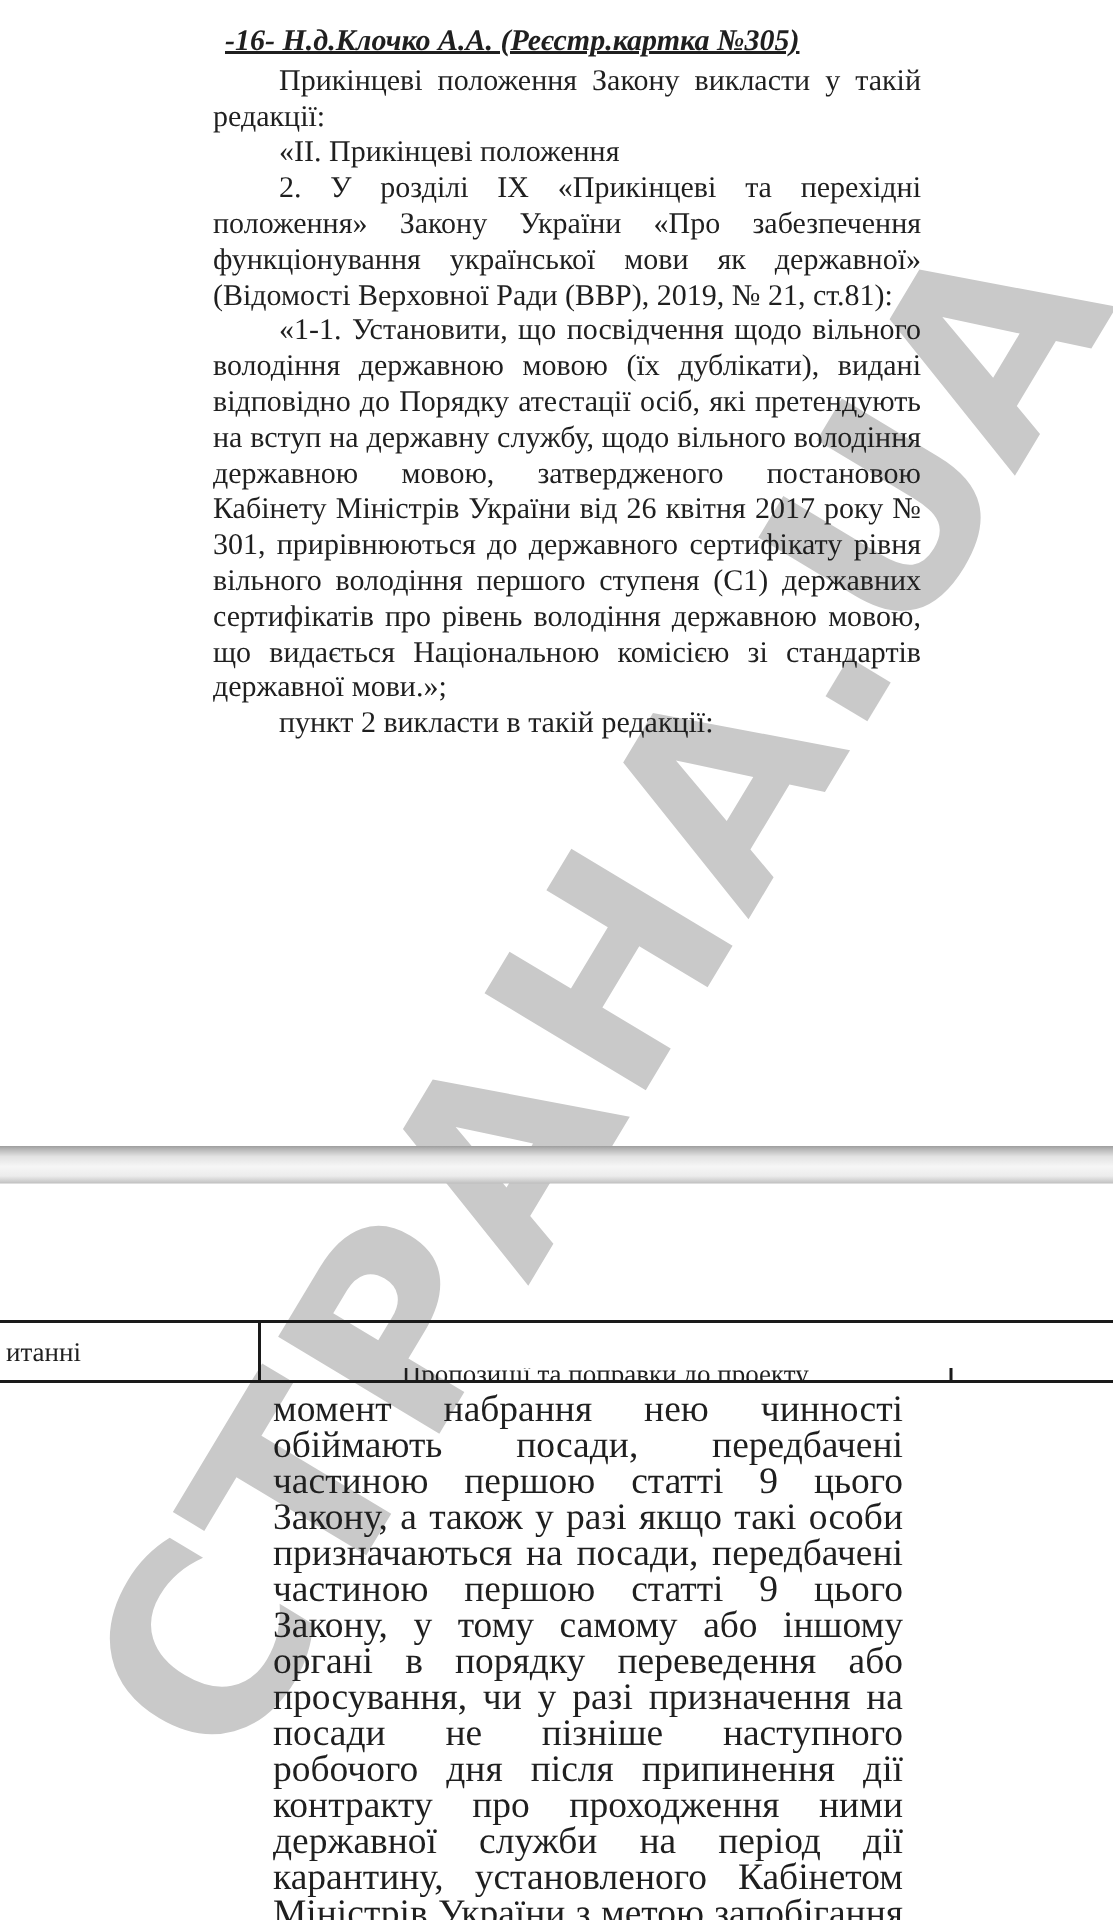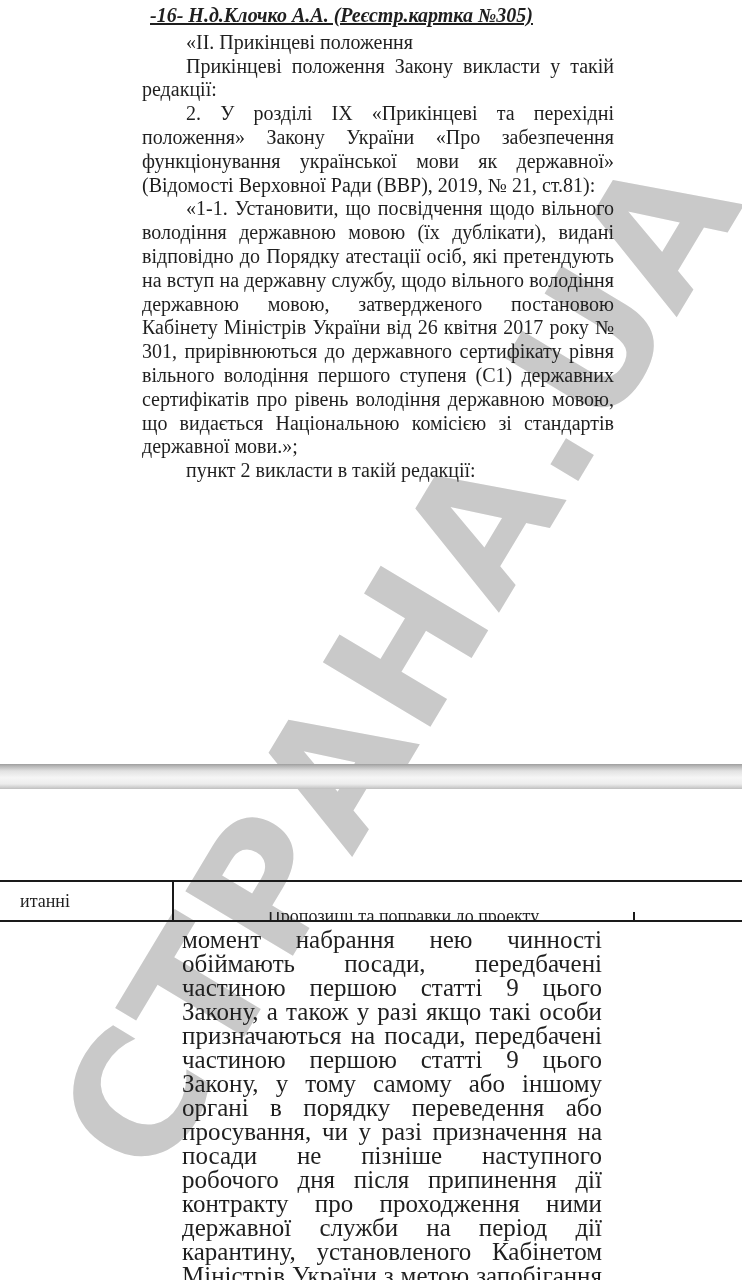--- a/index.html
+++ b/index.html
@@ -30,21 +30,21 @@
     letter-spacing: 4px;
     color: #c9c9c9;
     white-space: nowrap;
     z-index: 1;
     user-select: none;
   }
 
   
   .page1 {
     position: absolute;
-    left: 0; top: 0;
+    left: 0; top: 12px;
     width: 742px; height: 693px;
     z-index: 2;
   }
   .page1 .textcol {
     position: absolute;
     left: 142px; top: 4px;
     width: 472px;
     font-size: 20px;
     line-height: 23.8px;
     text-align: justify;
@@ -94,21 +94,21 @@
     font-size: 18px;
   }
   .thead-cell {
     display: flex;
     align-items: center;
     overflow: hidden;
     white-space: nowrap;
   }
   .cell-left {
     width: 174px;
-    padding-left: 20px;
+    padding-left: 4px;
     justify-content: flex-start;
     border-right: 2px solid #1a1a1a;
     box-sizing: border-box;
   }
   .cell-mid {
     width: 461px;
     justify-content: center;
     border-right: 2px solid #1a1a1a;
     box-sizing: border-box;
     margin-top: 30px;
@@ -130,22 +130,22 @@
 </head>
 <body>
 
 <div class="screen">
 
   <div class="watermark">СТРАНА.UA</div>
 
   <div class="page1">
     <div class="textcol">
       <p class="doc-heading">-16- Н.д.Клочко А.А. (Реєстр.картка №305)</p>
+      <p class="body-par">Прикінцеві положення Закону викласти у такій редакції:</p>
       <p class="body-par">«ІІ. Прикінцеві положення</p>
-      <p class="body-par">Прикінцеві положення Закону викласти у такій редакції:</p>
       <p class="body-par">2. У розділі ІХ «Прикінцеві та перехідні положення» Закону України «Про забезпечення функціонування української мови як державної» (Відомості Верховної Ради (ВВР), 2019, № 21, ст.81):</p>
       <p class="body-par">«1-1. Установити, що посвідчення щодо вільного володіння державною мовою (їх дублікати), видані відповідно до Порядку атестації осіб, які претендують на вступ на державну службу, щодо вільного володіння державною мовою, затвердженого постановою Кабінету Міністрів України від 26 квітня 2017 року № 301, прирівнюються до державного сертифікату рівня вільного володіння першого ступеня (С1) державних сертифікатів про рівень володіння державною мовою, що видається Національною комісією зі стандартів державної мови.»;</p>
       <p class="body-par">пункт 2 викласти в такій редакції:</p>
     </div>
   </div>
 
   <div class="separator"></div>
 
   <div class="page2">
     <div class="thead-row">

